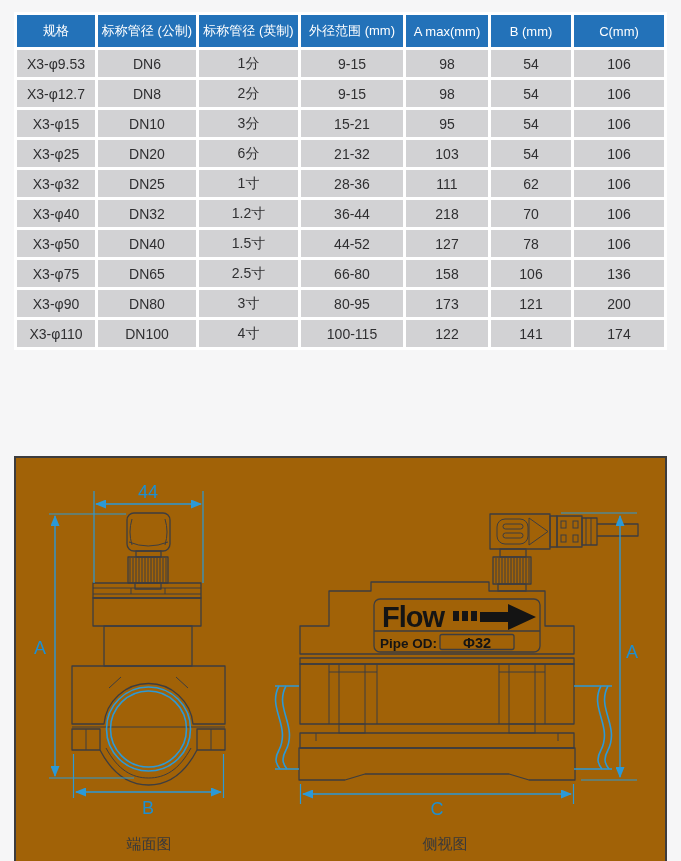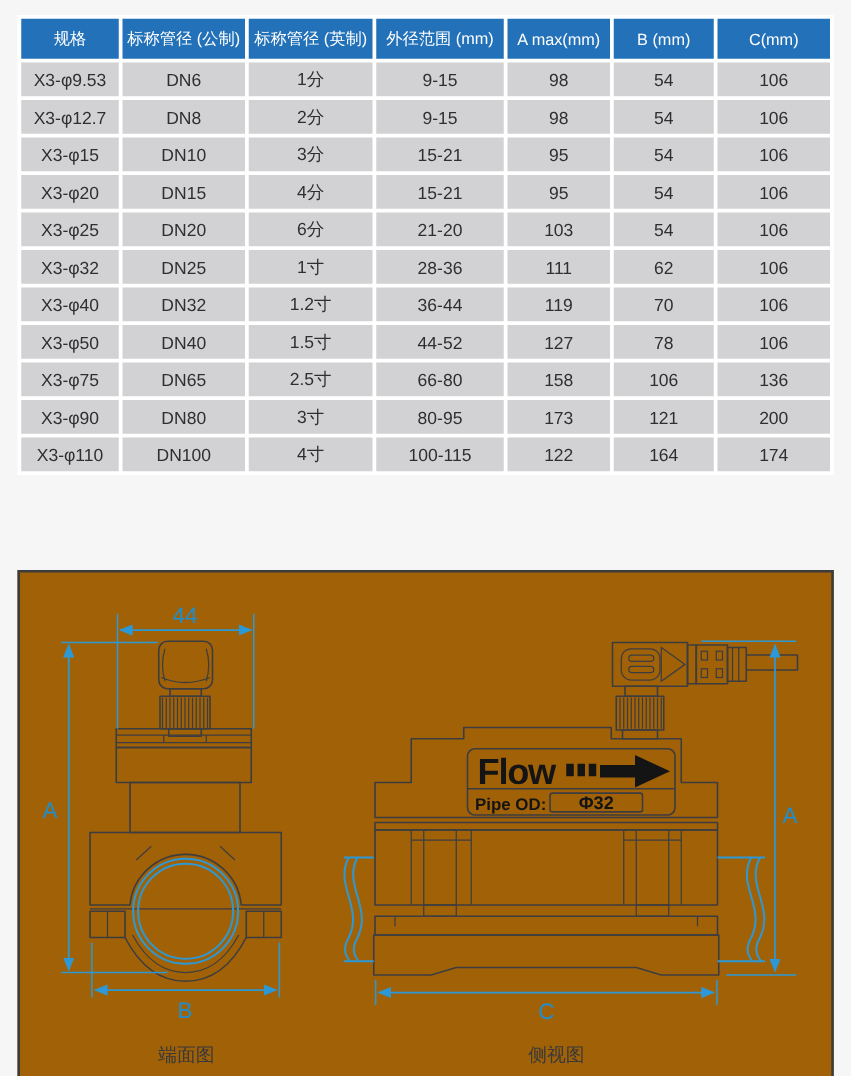--- a/index.html
+++ b/index.html
@@ -85,52 +85,43 @@
         <tr>
           <td>X3-φ15</td>
           <td>DN10</td>
           <td>3分</td>
           <td>15-21</td>
           <td>95</td>
           <td>54</td>
           <td>106</td>
         </tr>
         <tr>
-          <td>X3-φ20</td>
-          <td>DN15</td>
-          <td>4分</td>
-          <td>15-21</td>
-          <td>95</td>
-          <td>54</td>
-          <td>106</td>
-        </tr>
-        <tr>
           <td>X3-φ25</td>
           <td>DN20</td>
           <td>6分</td>
-          <td>21-20</td>
+          <td>21-32</td>
           <td>103</td>
           <td>54</td>
           <td>106</td>
         </tr>
         <tr>
           <td>X3-φ32</td>
           <td>DN25</td>
           <td>1寸</td>
           <td>28-36</td>
           <td>111</td>
           <td>62</td>
           <td>106</td>
         </tr>
         <tr>
           <td>X3-φ40</td>
           <td>DN32</td>
           <td>1.2寸</td>
           <td>36-44</td>
-          <td>119</td>
+          <td>218</td>
           <td>70</td>
           <td>106</td>
         </tr>
         <tr>
           <td>X3-φ50</td>
           <td>DN40</td>
           <td>1.5寸</td>
           <td>44-52</td>
           <td>127</td>
           <td>78</td>
@@ -153,21 +144,21 @@
           <td>173</td>
           <td>121</td>
           <td>200</td>
         </tr>
         <tr>
           <td>X3-φ110</td>
           <td>DN100</td>
           <td>4寸</td>
           <td>100-115</td>
           <td>122</td>
-          <td>164</td>
+          <td>141</td>
           <td>174</td>
         </tr>
       </tbody>
   </table>
 </div>
 
 <div class="diagram-box">
 <svg width="649" height="409" viewBox="0 0 649 409">
   <defs>
     <marker id="arr" markerWidth="11" markerHeight="9" refX="10" refY="4.5" orient="auto-start-reverse" markerUnits="userSpaceOnUse">

